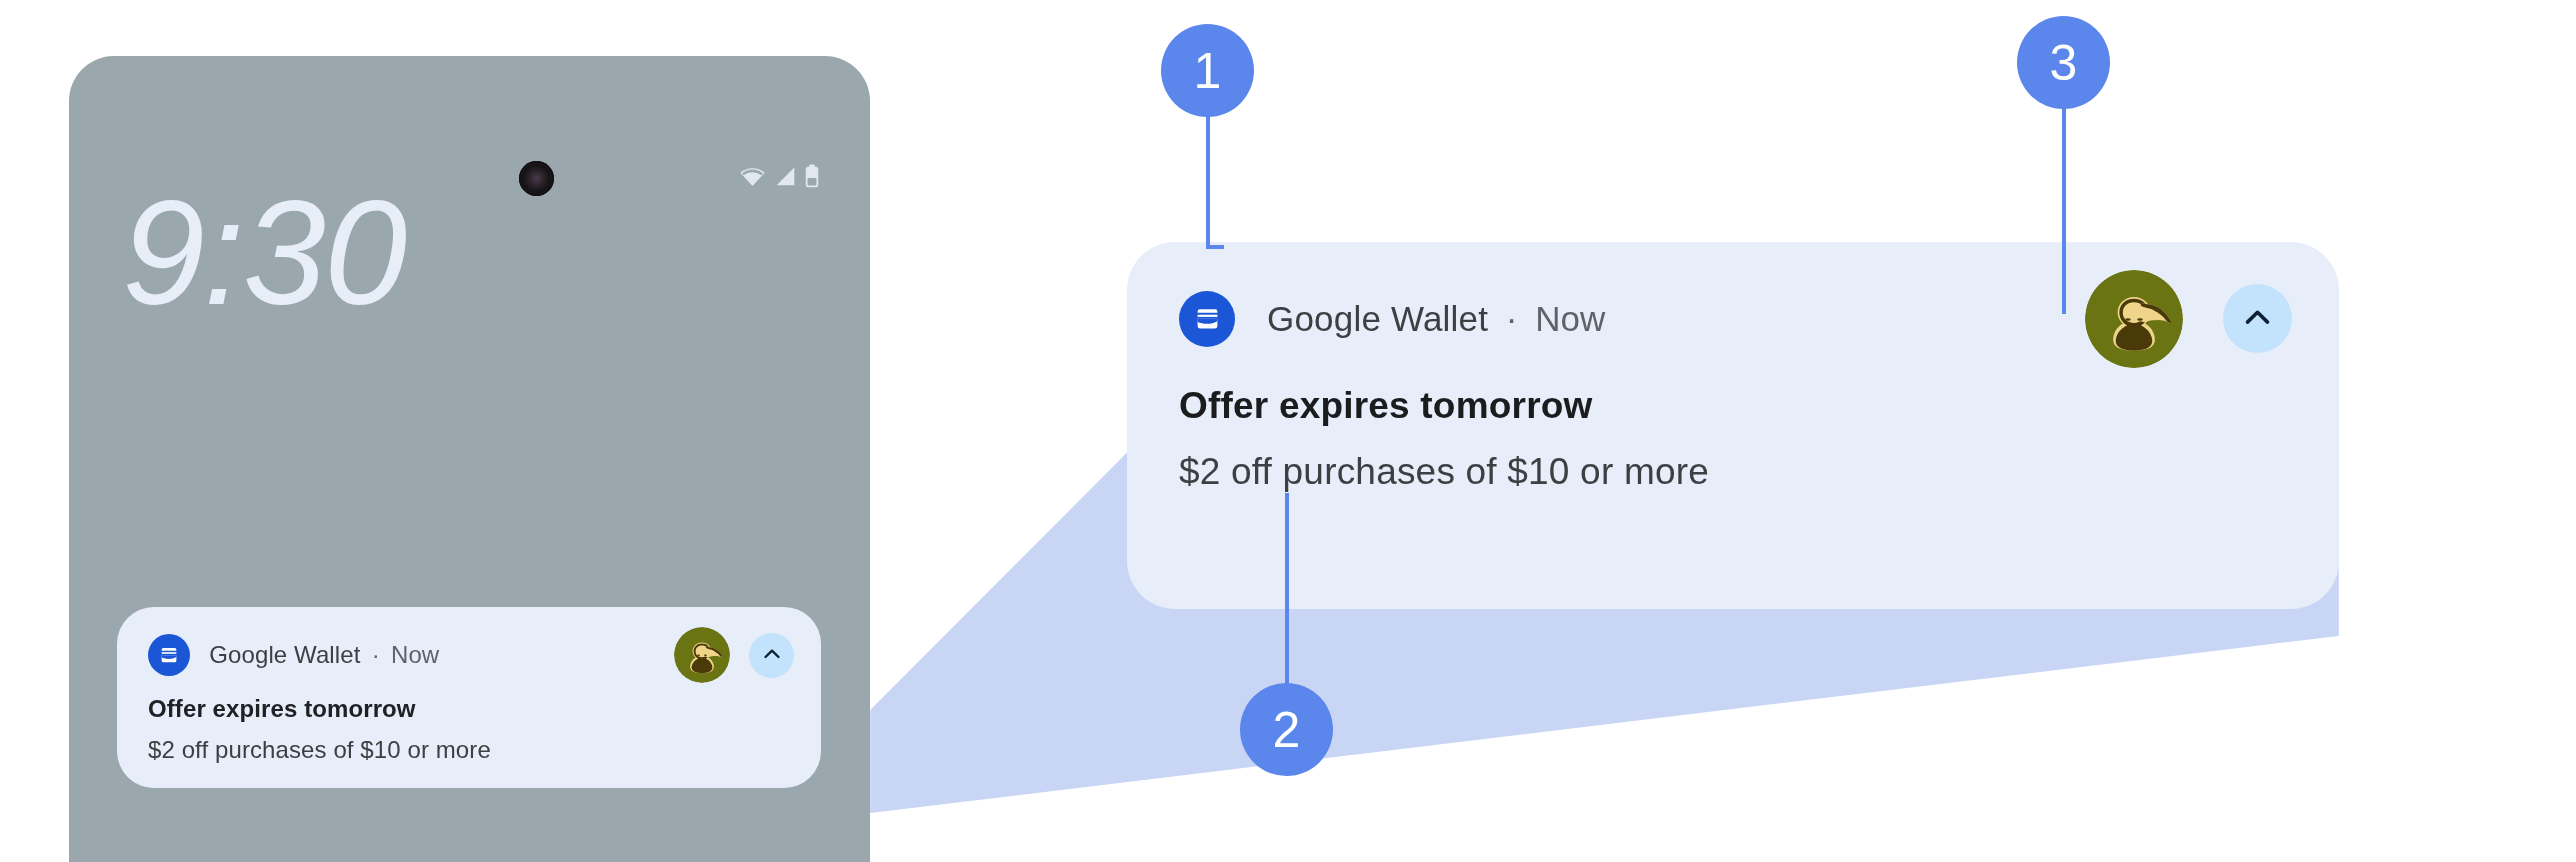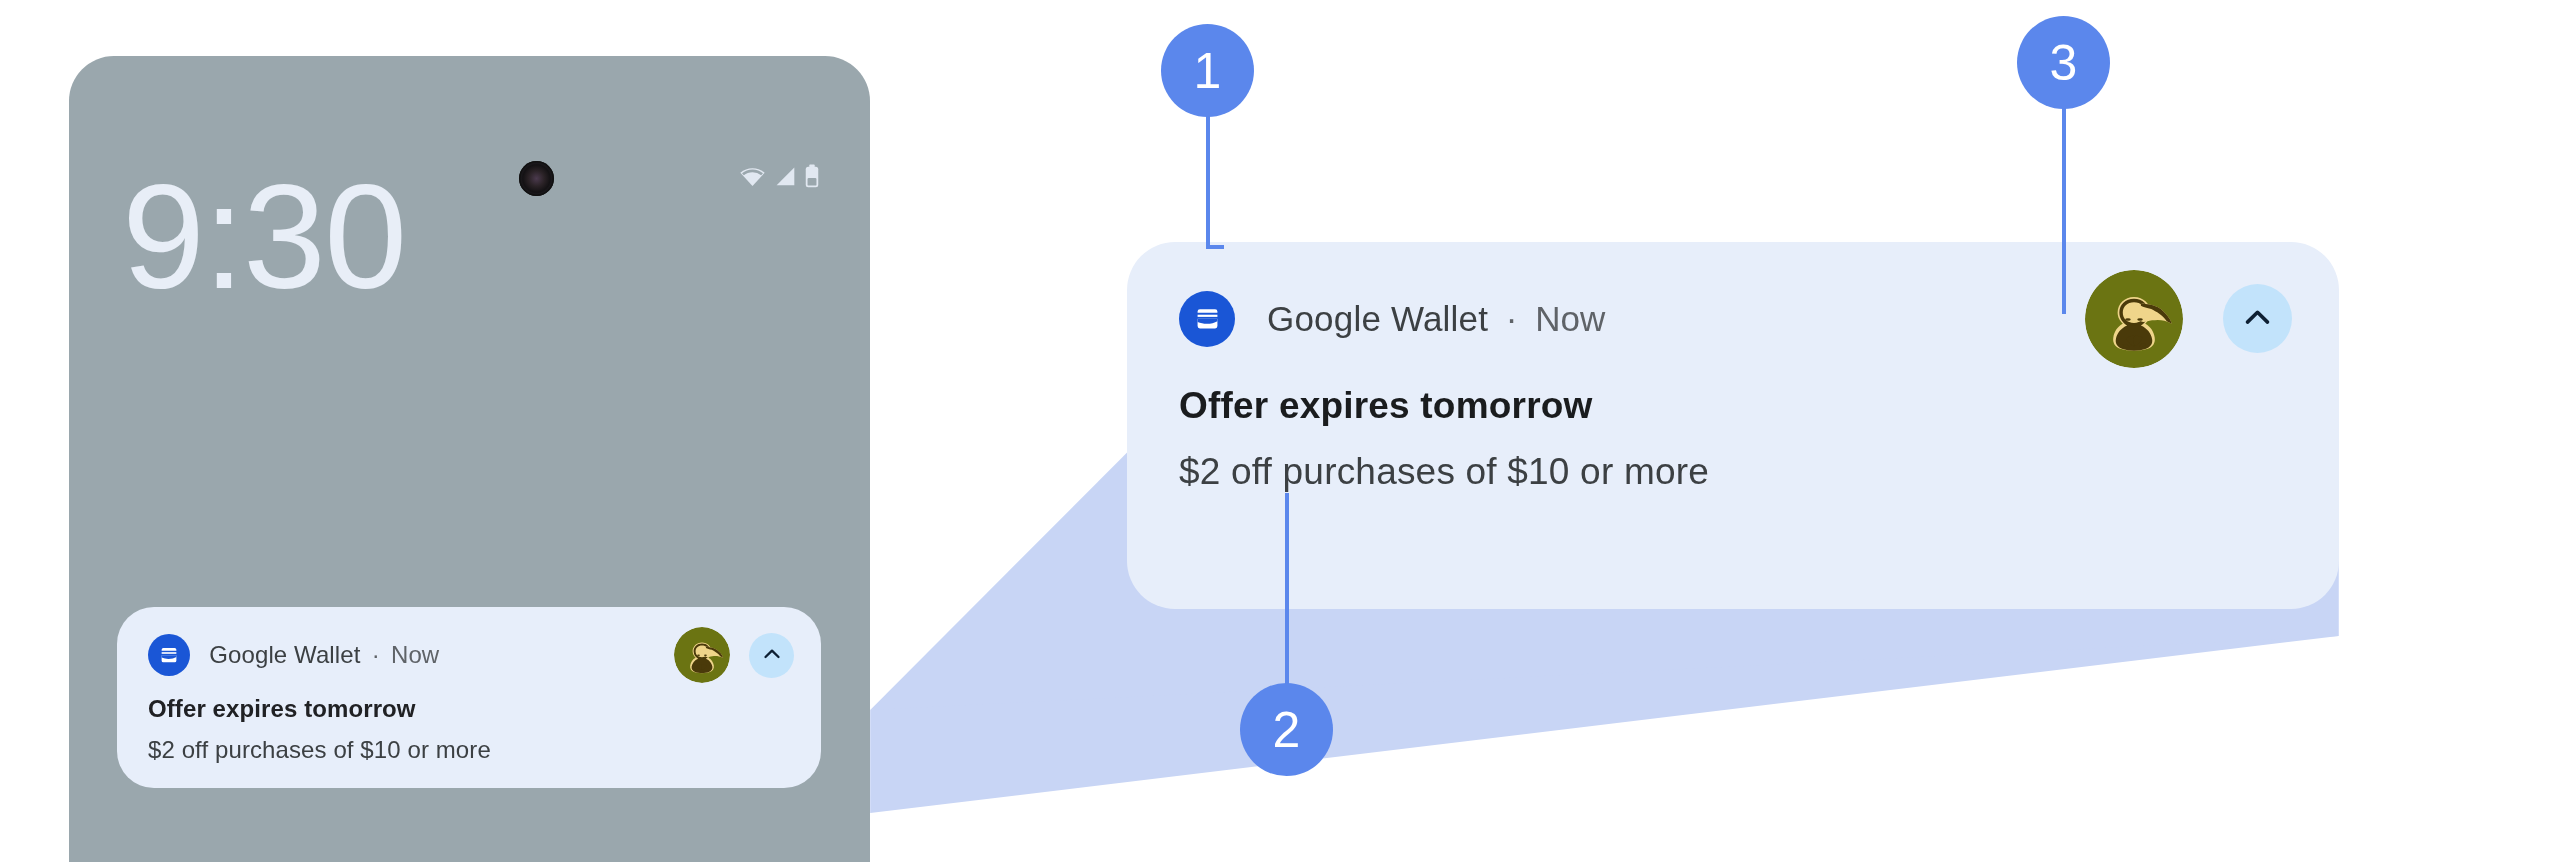--- a/index.html
+++ b/index.html
@@ -56,27 +56,28 @@
     display: flex;
     align-items: center;
     gap: 7.2px;
     opacity: 0.92;
   }
   .phone-status svg { display: block; }
 
   .phone-clock {
     position: absolute;
     left: 53px;
-    top: 106px;
+    top: 122px;
     font-size: 149px;
     line-height: 1;
     font-weight: 300;
     letter-spacing: -1.6px;
     color: #e8eef7;
     font-family: "Liberation Sans", sans-serif;
+    font-style: italic;
   }
 
   
   .notif-small {
     position: absolute;
     left: 48px;
     top: 551px;
     width: 704px;
     height: 181px;
     background: #e7eefa;

